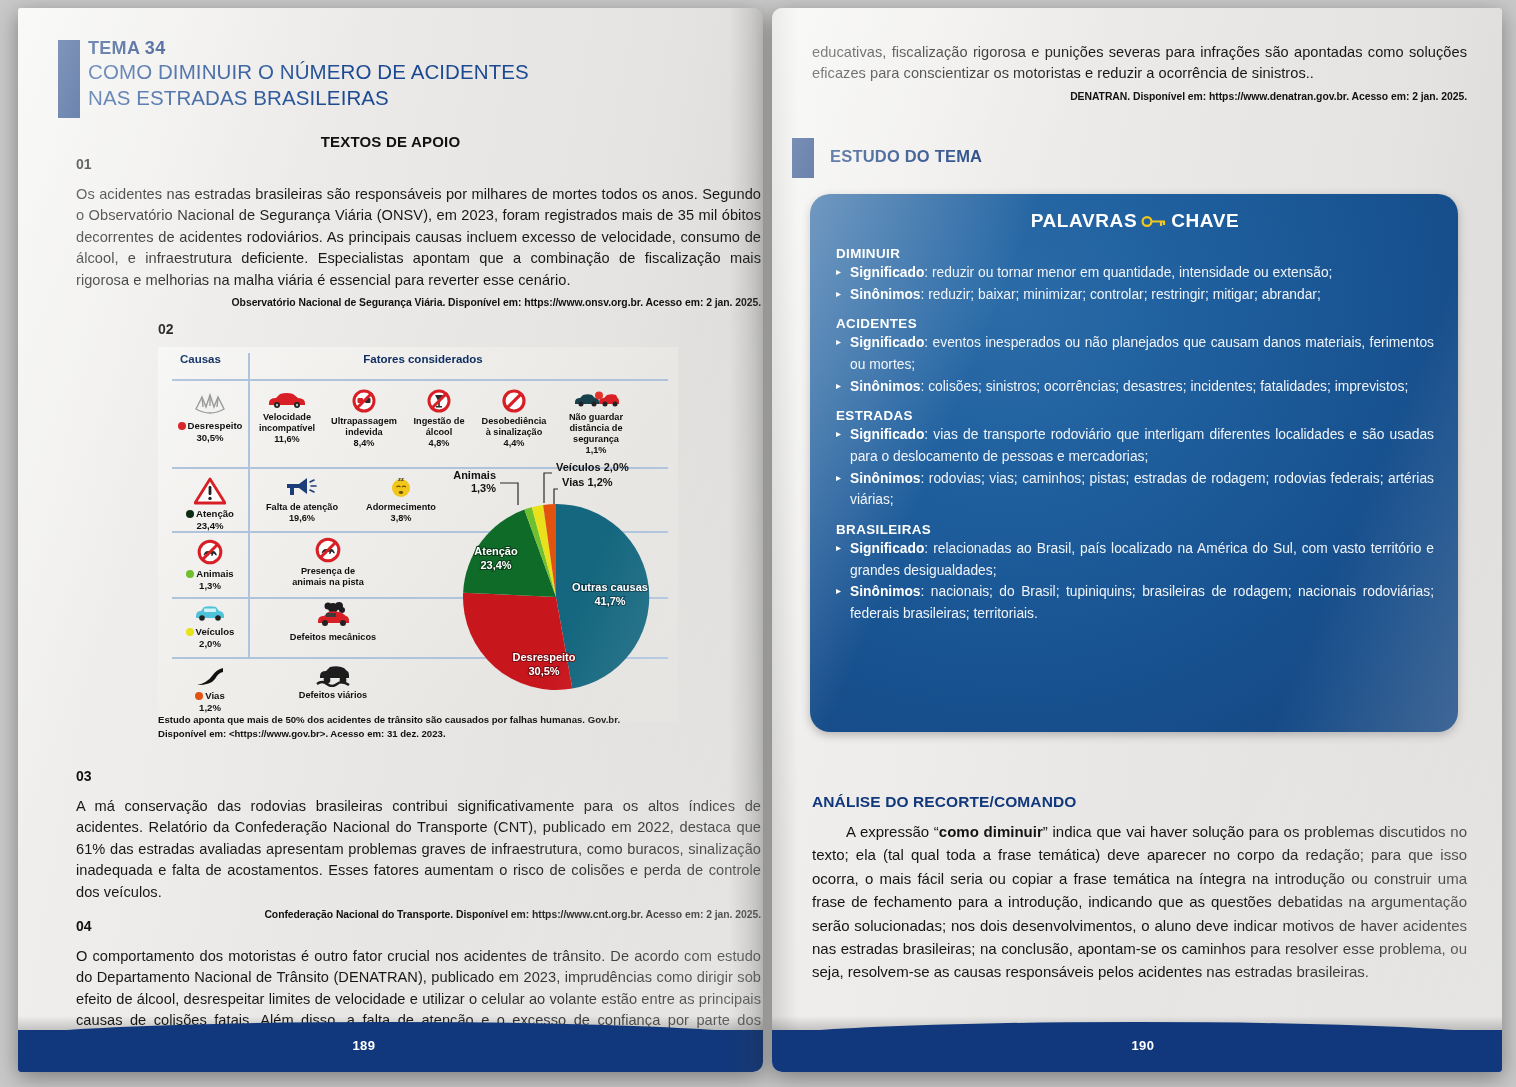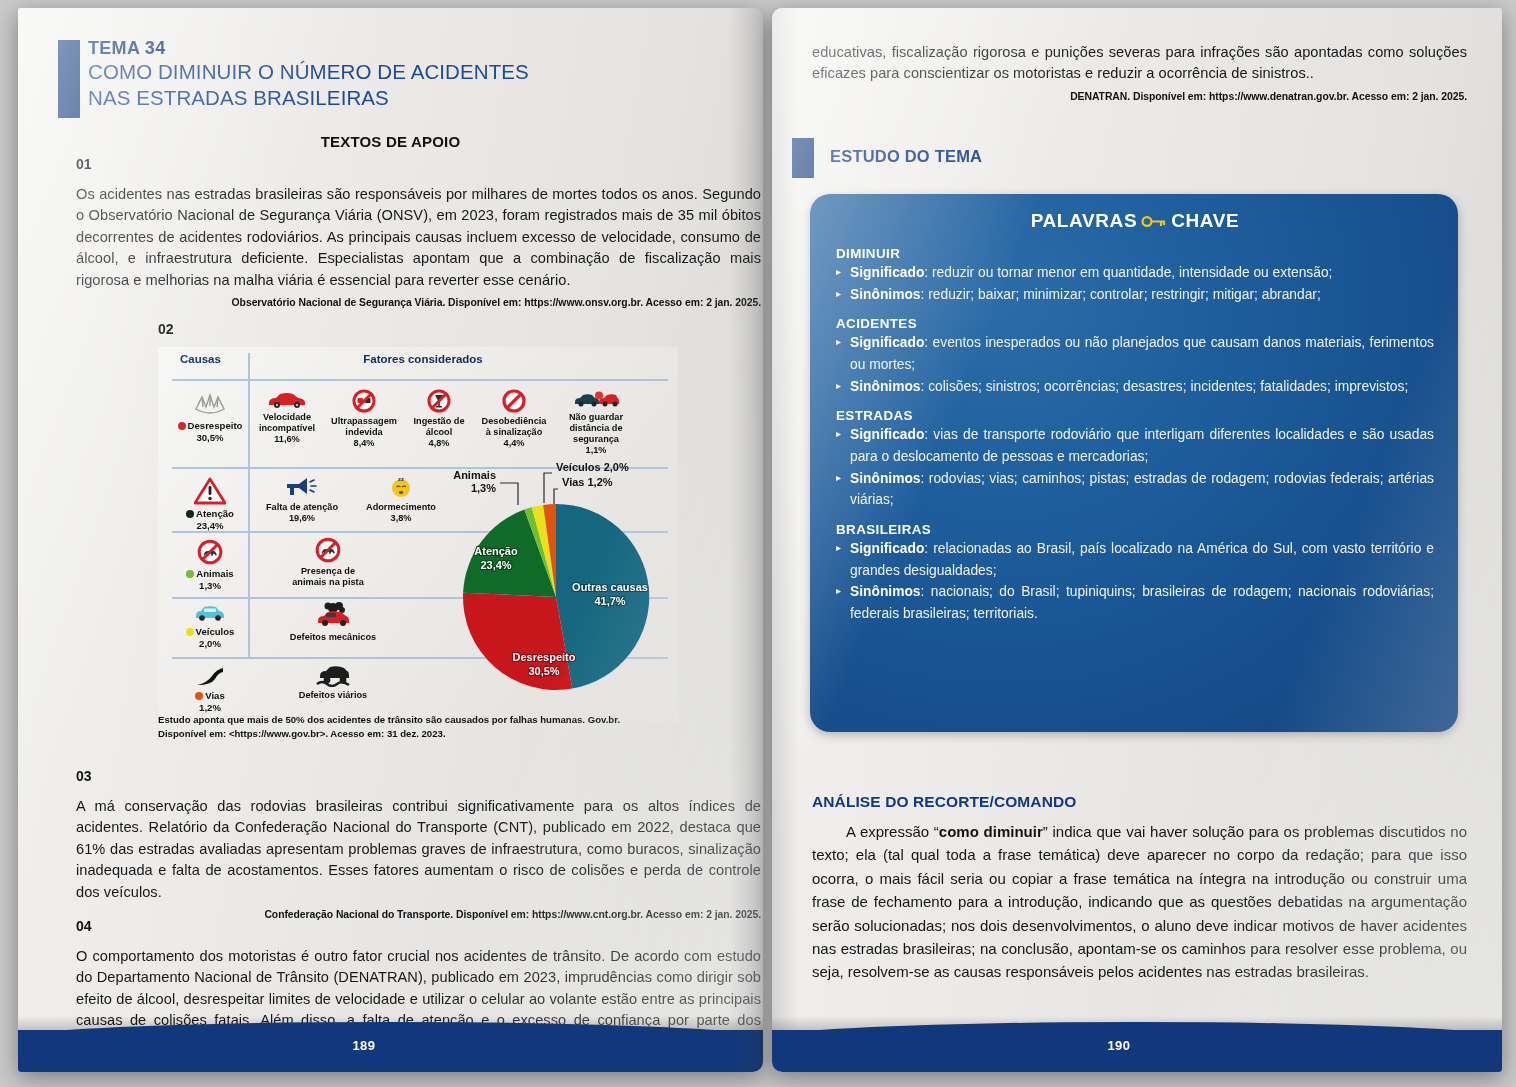--- a/index.html
+++ b/index.html
@@ -45,21 +45,21 @@
     position:absolute; left:0; right:0; top:-8px; height:16px;
     background:#11387c; border-radius:50% 50% 0 0 / 100% 100% 0 0;
   }
   .page-tab{
     position:absolute; bottom:14px; width:78px; height:34px;
     background:#11387c; border-radius:10px 10px 0 0;
     color:#fff; font-size:13px; font-weight:700; letter-spacing:.5px;
     display:flex; align-items:flex-end; justify-content:center; padding-bottom:5px;
   }
   .page.left  .page-tab{ left:307px; }
-  .page.right .page-tab{ left:308px; }
+  .page.right .page-tab{ left:332px; }
   .footer-shadow{
     position:absolute; left:0; right:0; bottom:42px; height:14px;
     background:linear-gradient(0deg,rgba(0,0,0,.18),rgba(0,0,0,0));
   }
 
   
   .lp { position:absolute; left:0; top:0; width:745px; height:1064px; }
 
   .tema-block{ position:absolute; left:40px; top:30px; width:640px; }
   .tema-bar{

